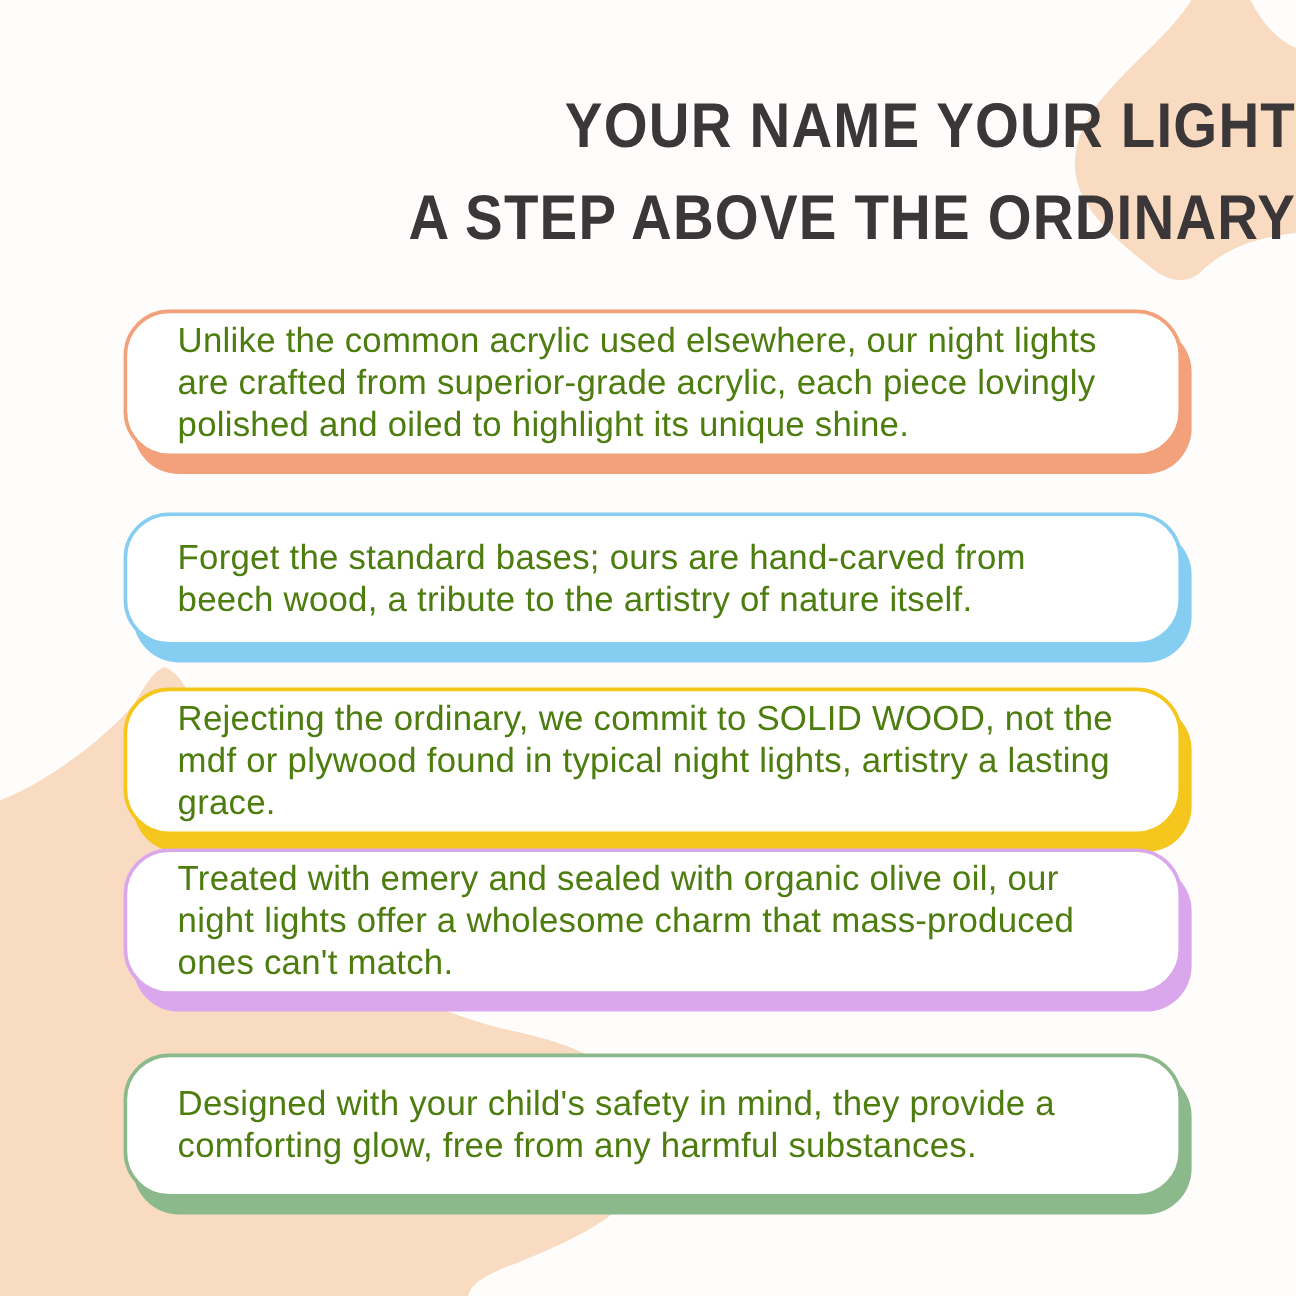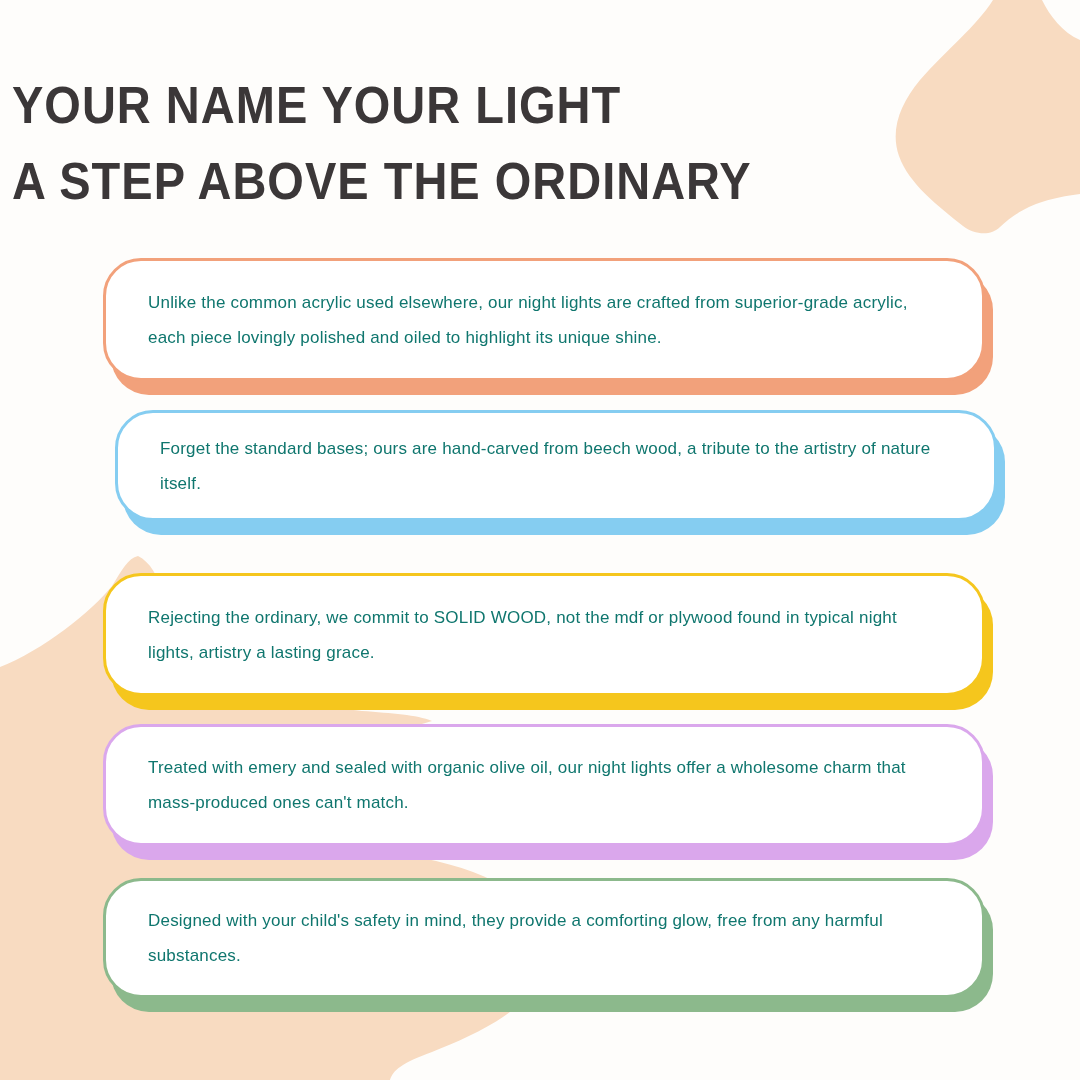--- a/index.html
+++ b/index.html
@@ -14,21 +14,21 @@
     background: #FEFDFB;
   }
   .blobs {
     position: absolute; inset: 0;
     width: 1080px; height: 1080px;
     pointer-events: none;
   }
   .title-wrap {
     position: absolute;
     top: 78px; left: 12px; right: 0;
-    text-align: left;
+    text-align: right;
     z-index: 2;
   }
   .title-line {
     display: block;
     font-size: 47px;
     font-weight: 800;
     letter-spacing: 1px;
     color: #3B3738;
     transform: scaleY(1.12);
     transform-origin: center top;
@@ -45,29 +45,29 @@
     border: 3px solid var(--accent);
     border-radius: 38px;
     box-shadow: 8px 14px 0 0 var(--accent);
     display: flex;
     align-items: center;
     padding: 0 42px;
     z-index: 2;
   }
   .card p {
     margin: 0;
-    font-size: 17px;
+    font-size: 29px;
     line-height: 35px;
-    color: #0f766e;
+    color: #4d7c0f;
     letter-spacing: 0.2px;
   }
   .card-1 { top: 258px; height: 123px; }
-  .card-2 { top: 410px; height: 111px; margin-left: 12px; }
+  .card-2 { top: 427px; height: 111px; }
   .card-3 { top: 573px; height: 123px; }
-  .card-4 { top: 724px; height: 122px; }
+  .card-4 { top: 707px; height: 122px; }
   .card-5 { top: 878px; height: 120px; justify-content: flex-end; }
 </style>
 </head>
 <body>
 
 <div class="canvas" style="background-color: rgb(254, 253, 251);">
 
   <svg class="blobs" viewBox="0 0 1080 1080" xmlns="http://www.w3.org/2000/svg" aria-hidden="true">
     <path d="M 993,0
              C 975,28 948,48 920,80

